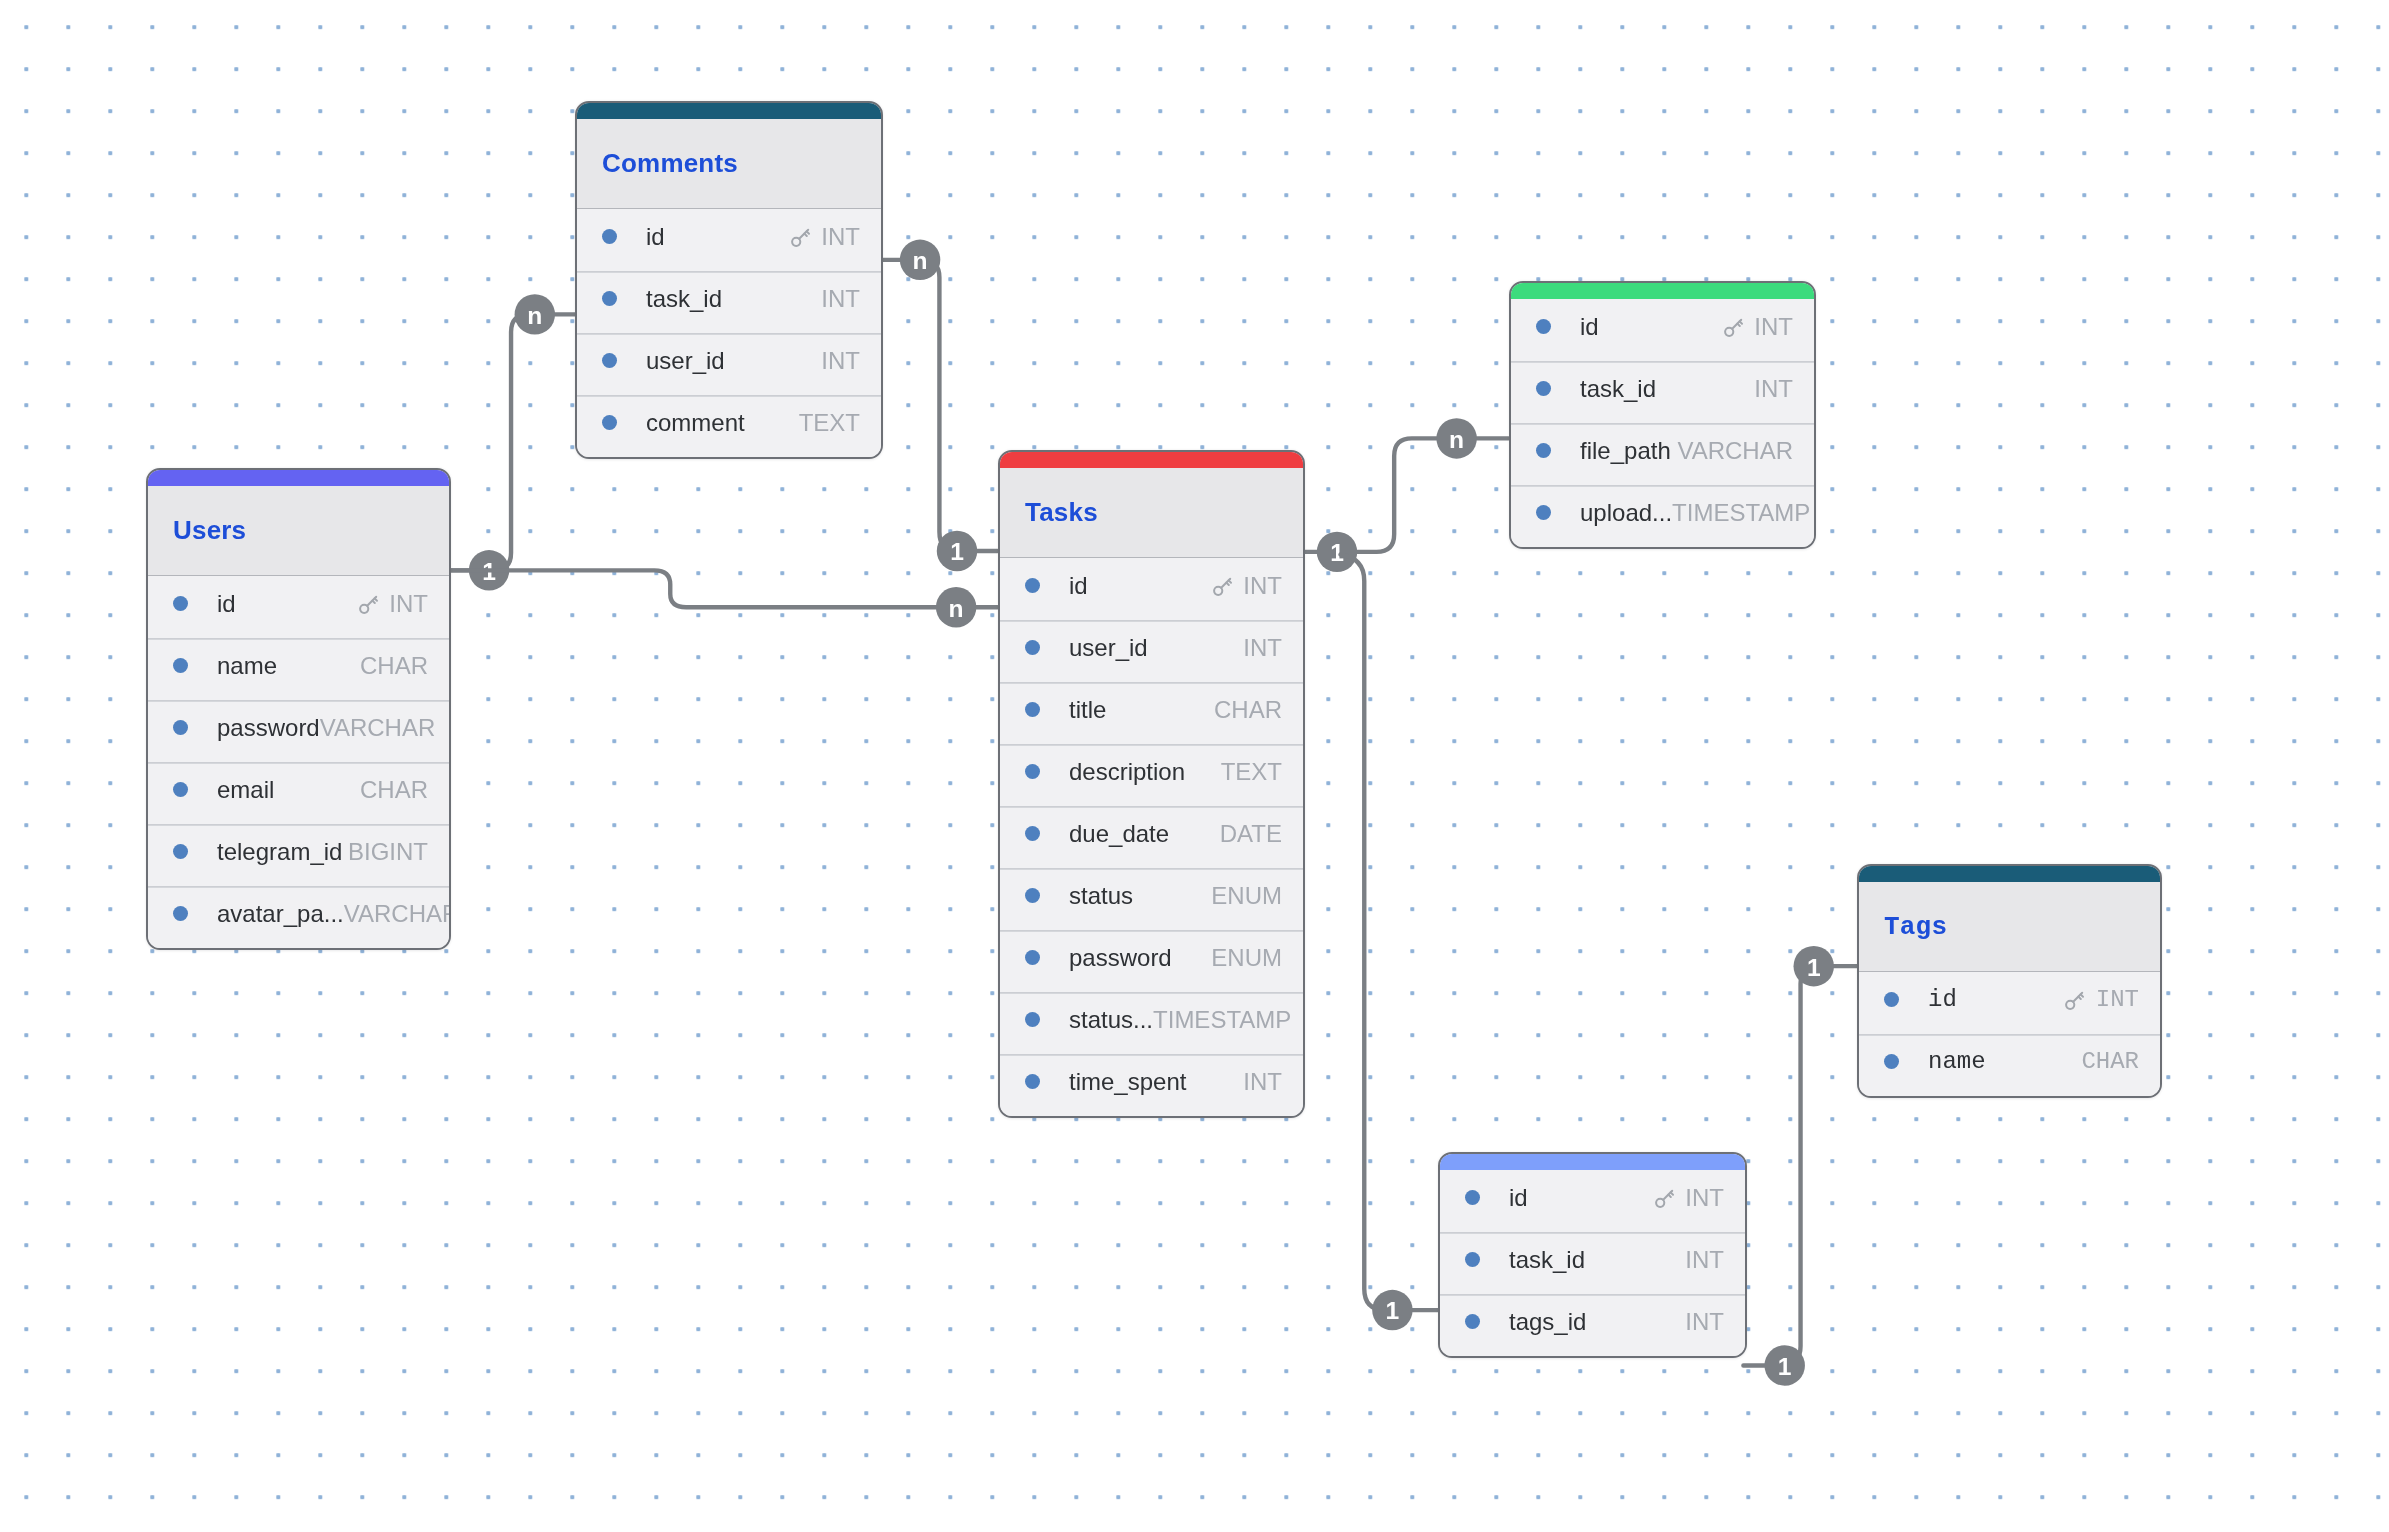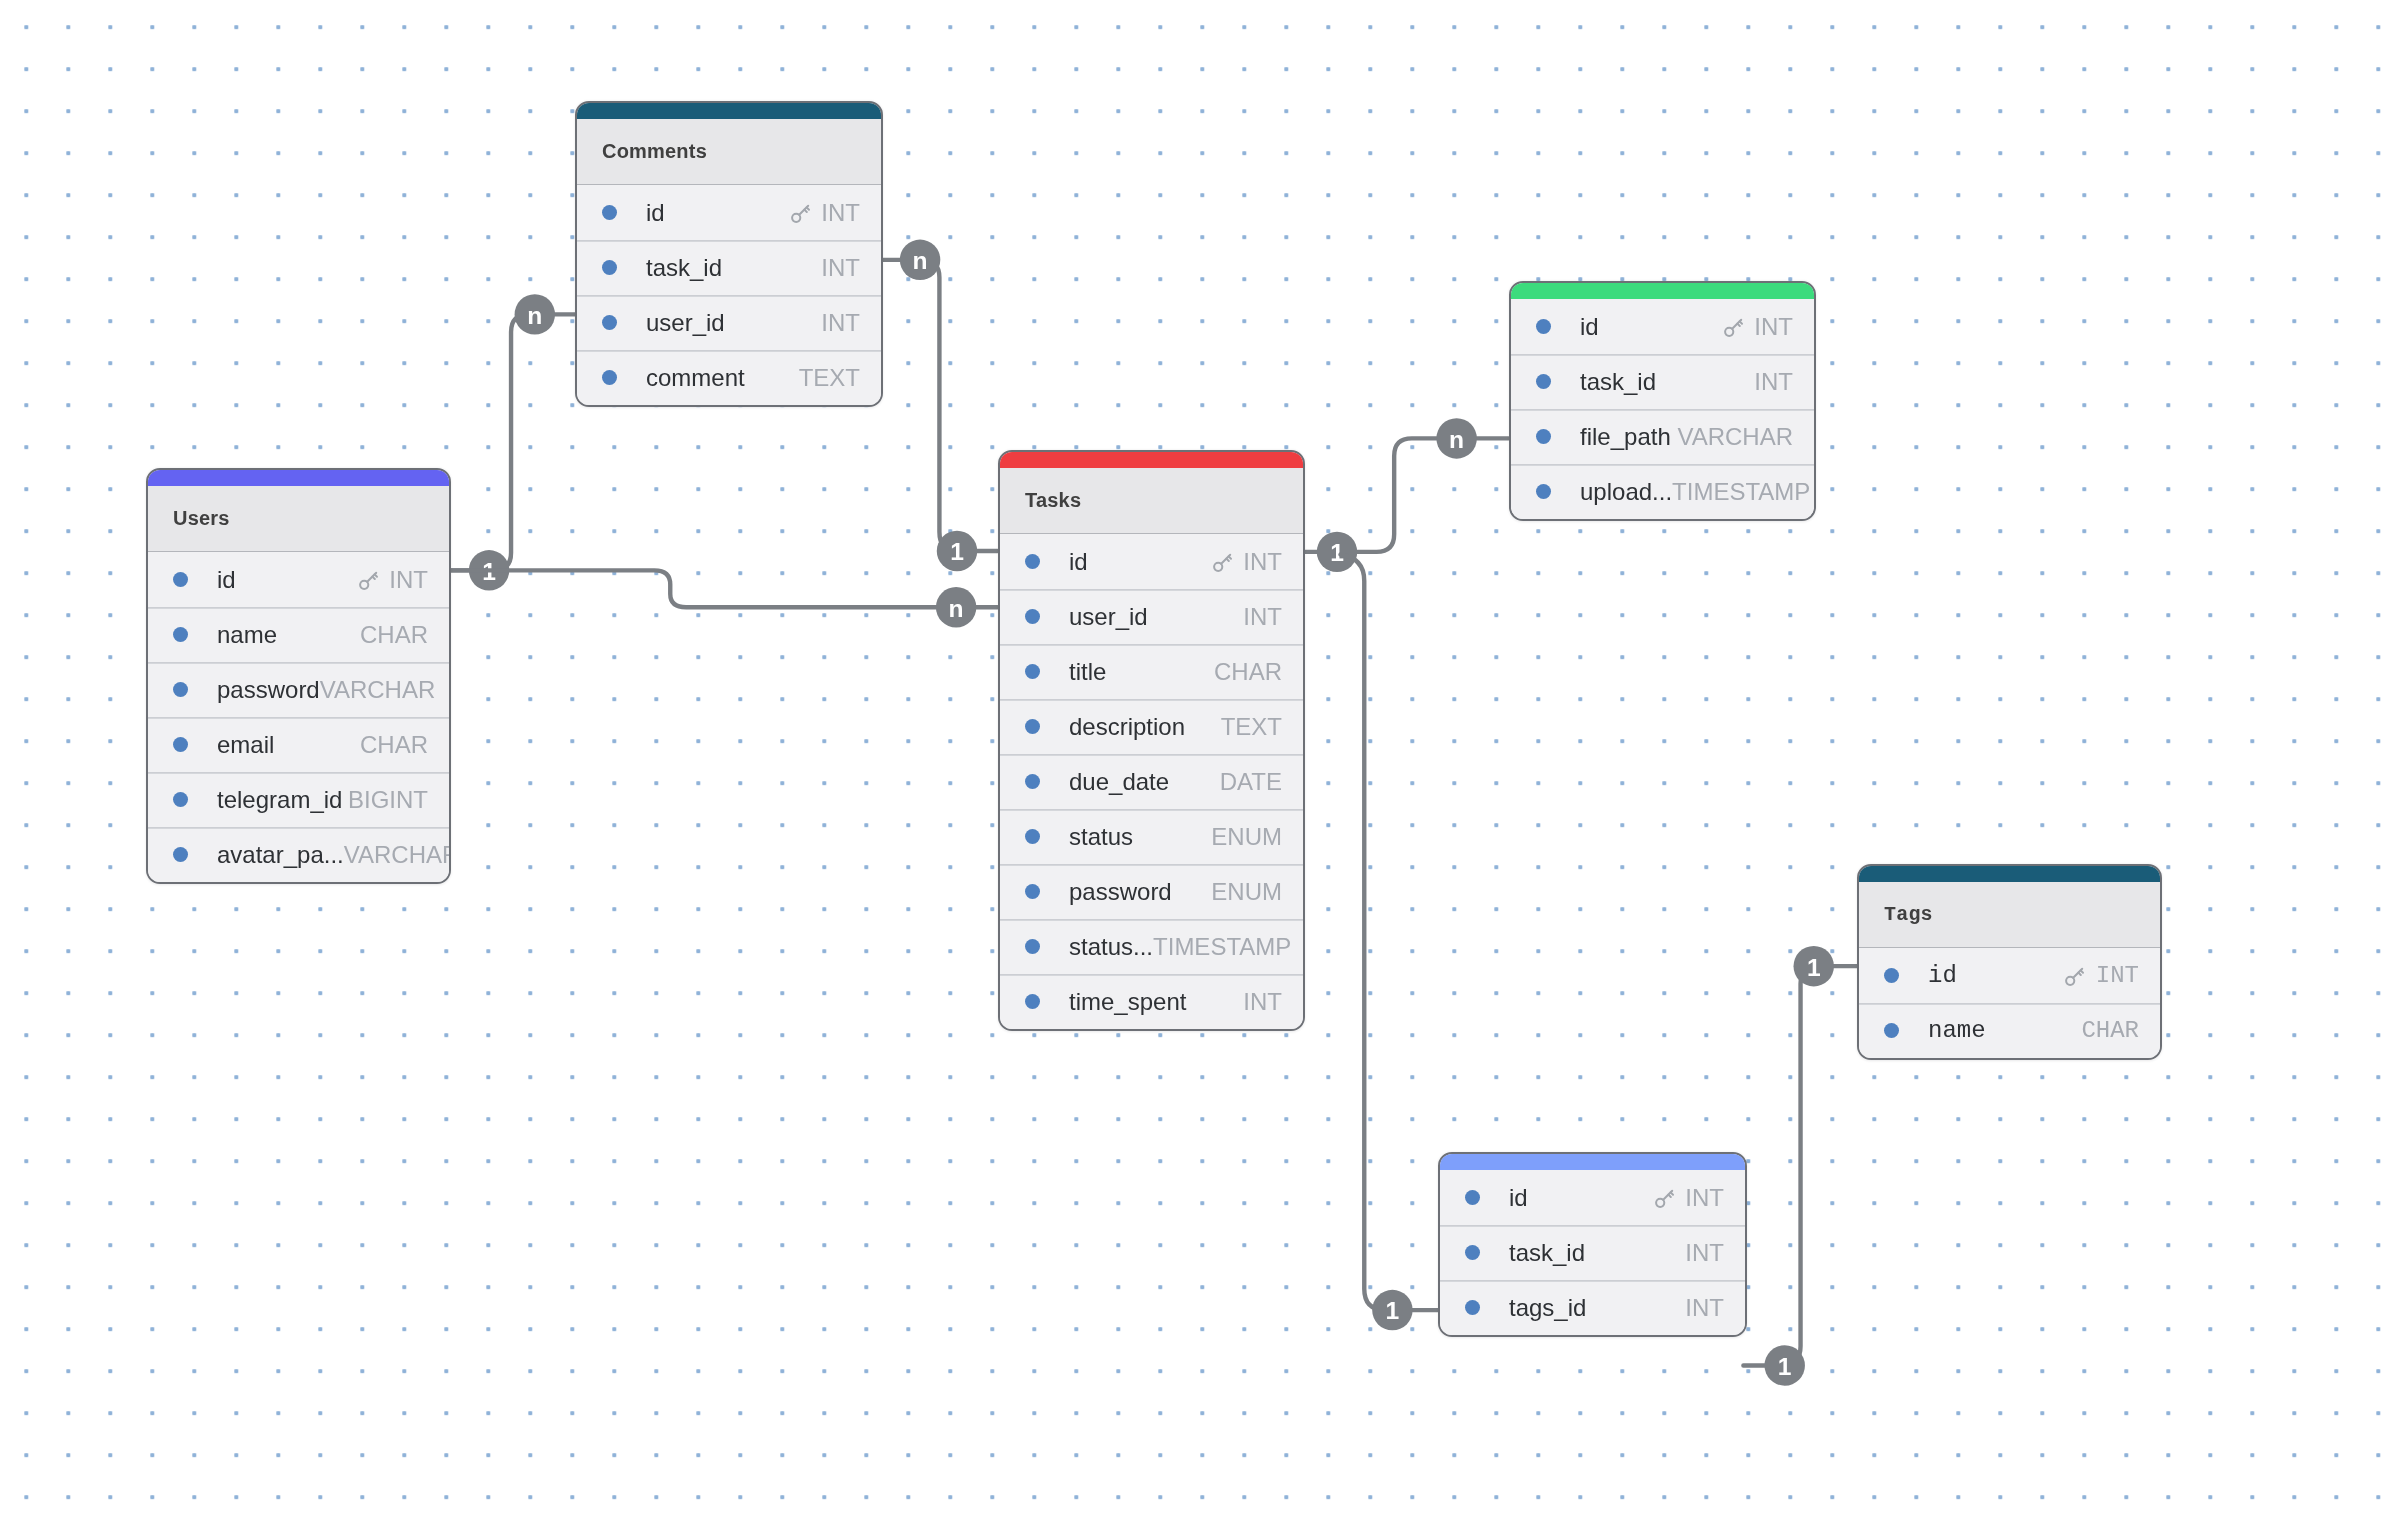--- a/index.html
+++ b/index.html
@@ -7,24 +7,24 @@
   #canvas{position:absolute;left:0;top:0;width:2389px;height:1533px;
     background-color:#ffffff;
     background-image:radial-gradient(#8fb2d8 2px, rgba(255,255,255,0) 2.5px);
     background-size:42px 42px;background-position:5.3px 6.2px;}
   #wires{position:absolute;left:0;top:0;width:2389px;height:1533px;pointer-events:none;}
   #wires path{pointer-events:stroke;}
   .table-card{position:absolute;border:2.6px solid #6d7076;border-radius:14px;
     background:#f1f1f3;overflow:hidden;box-shadow:0 0.9px 2.6px rgba(40,44,52,.10);}
   .accent-bar{height:16px;}
   .table-title{height:57px;background:#e7e7e9;display:flex;align-items:center;
-    padding:4px 25px;font-weight:700;font-size:20px;color:#404040;
+    padding:16px 25px;font-weight:700;font-size:26px;color:#1d4ed8;
     border-bottom:1.8px solid #b4b6bb;letter-spacing:0.2px;}
   .field-row{height:55px;display:flex;align-items:center;
-    padding:0 21px 0 25px;font-size:24px;background:#f1f1f3;
+    padding:0 21px 7px 25px;font-size:24px;background:#f1f1f3;
     box-shadow:inset 0 1.8px 0 #ccced3;}
   .field-row.first{box-shadow:none;}
   .field-dot{width:15px;height:15px;border-radius:50%;background:#4e80bf;
     margin-right:29px;flex:none;}
   .field-name{color:#2e3135;white-space:nowrap;}
   .flex-spacer{flex:1;}
   .key-icon{margin-right:8.8px;flex:none;display:block;}
   .field-type{color:#a6aab1;white-space:nowrap;}
 </style>
 </head>

